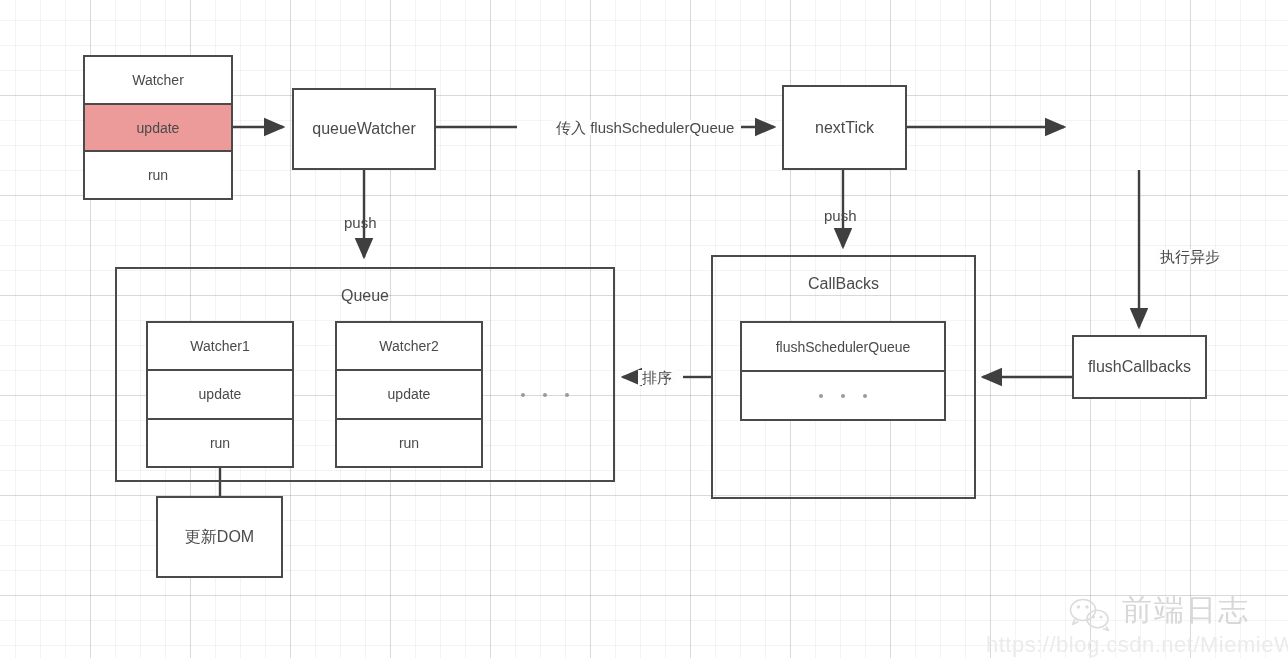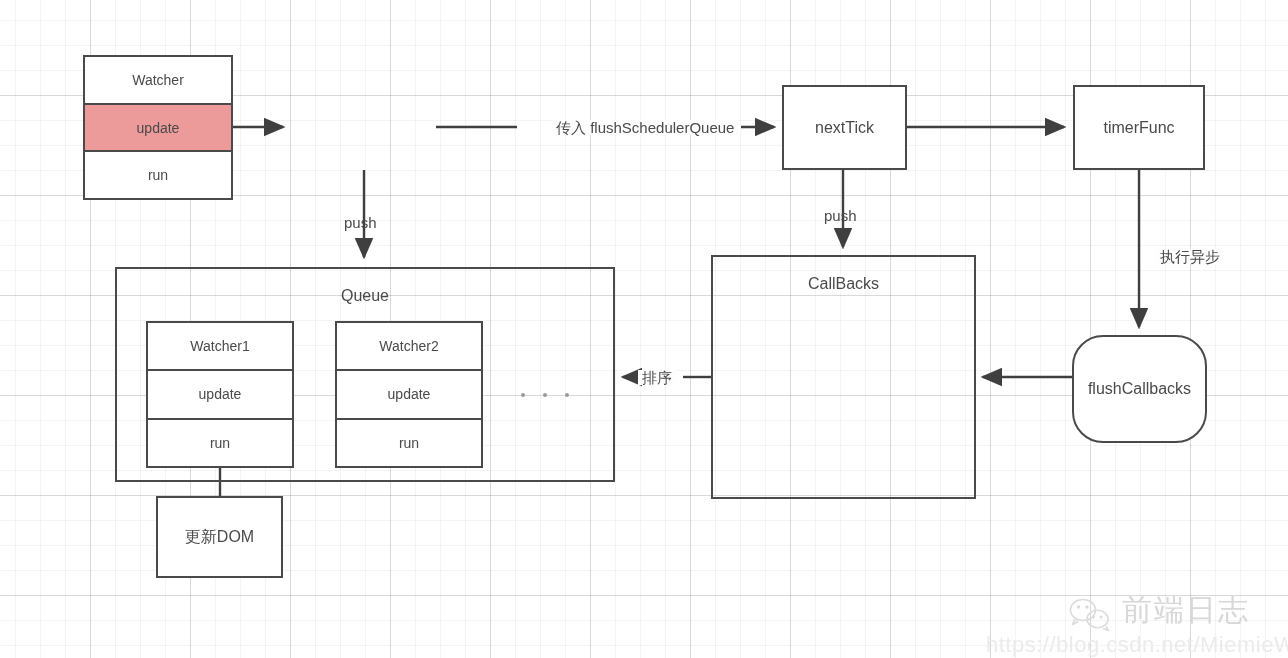--- a/index.html
+++ b/index.html
@@ -143,26 +143,26 @@
       <line x1="220" y1="468" x2="220" y2="518" marker-end="url(#ah)"></line>
     </g>
   </svg>
 
   <div class="stack" style="left:83px;top:55px;width:150px;height:145px;">
     <div class="cell">Watcher</div>
     <div class="cell accent">update</div>
     <div class="cell">run</div>
   </div>
 
+  <div class="box" style="left:292px;top:88px;width:144px;height:82px;">queueWatcher</div>
 
   <div class="box" style="left:782px;top:85px;width:125px;height:85px;">nextTick</div>
 
-  <div class="box" style="left:1073px;top:85px;width:132px;height:85px;">timerFunc</div>
-
-  <div class="box" style="left:1072px;top:335px;width:135px;height:108px;border-radius:31px;">flushCallbacks</div>
+
+  <div class="box" style="left:1072px;top:335px;width:135px;height:64px;">flushCallbacks</div>
 
   <div class="container" style="left:115px;top:267px;width:500px;height:215px;">
     <div class="container-title">Queue</div>
   </div>
   <div class="stack" style="left:146px;top:321px;width:148px;height:147px;">
     <div class="cell">Watcher1</div>
     <div class="cell">update</div>
     <div class="cell">run</div>
   </div>
   <div class="stack" style="left:335px;top:321px;width:148px;height:147px;">
@@ -171,20 +171,30 @@
     <div class="cell">run</div>
   </div>
   <div class="dots" style="left:521px;top:393px;">
     <i></i>
       <i></i>
       <i></i>
   </div>
 
   <div class="container" style="left:711px;top:255px;width:265px;height:244px;">
     <div class="container-title">CallBacks</div>
+  </div>
+  <div class="stack" style="left:740px;top:321px;width:206px;height:100px;">
+    <div class="cell">flushSchedulerQueue</div>
+    <div class="cell">
+      <span class="dots" style="position:relative;left:0;top:0;">
+        <i></i>
+          <i></i>
+          <i></i>
+      </span>
+    </div>
   </div>
 
   <div class="box" style="left:156px;top:496px;width:127px;height:82px;text-align:right;">更新DOM</div>
 
   <div class="edge-label" style="left:344px;top:215px;">push</div>
   <div class="edge-label onwire" style="left:512px;top:120px;margin-left:40px;">传入 flushSchedulerQueue</div>
   <div class="edge-label" style="left:824px;top:208px;">push</div>
   <div class="edge-label onwire" style="left:1156px;top:249px;">执行异步</div>
   <div class="edge-label onwire" style="left:638px;top:370px;">排序</div>
 

